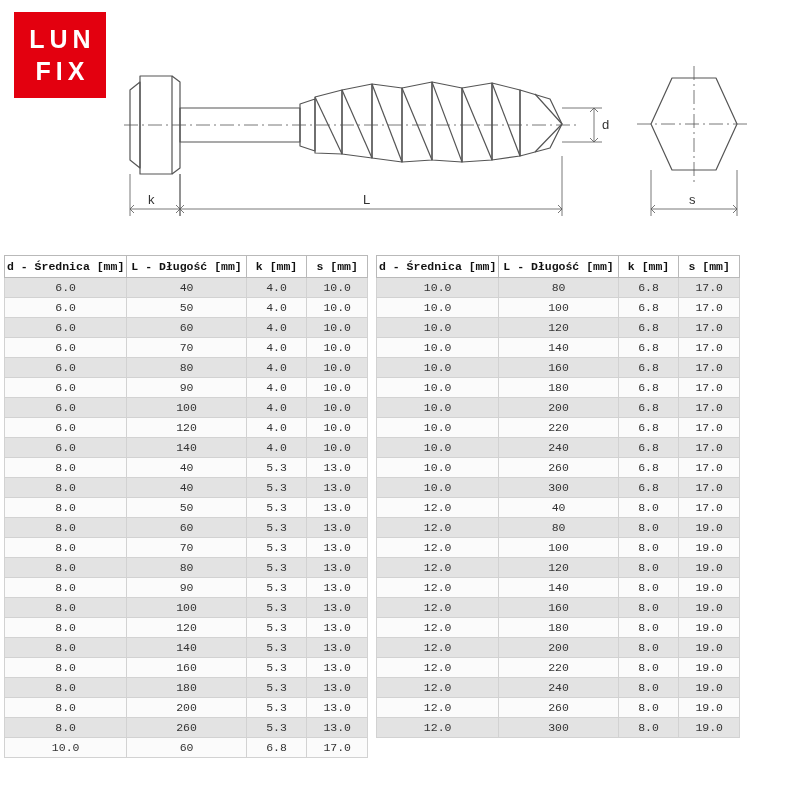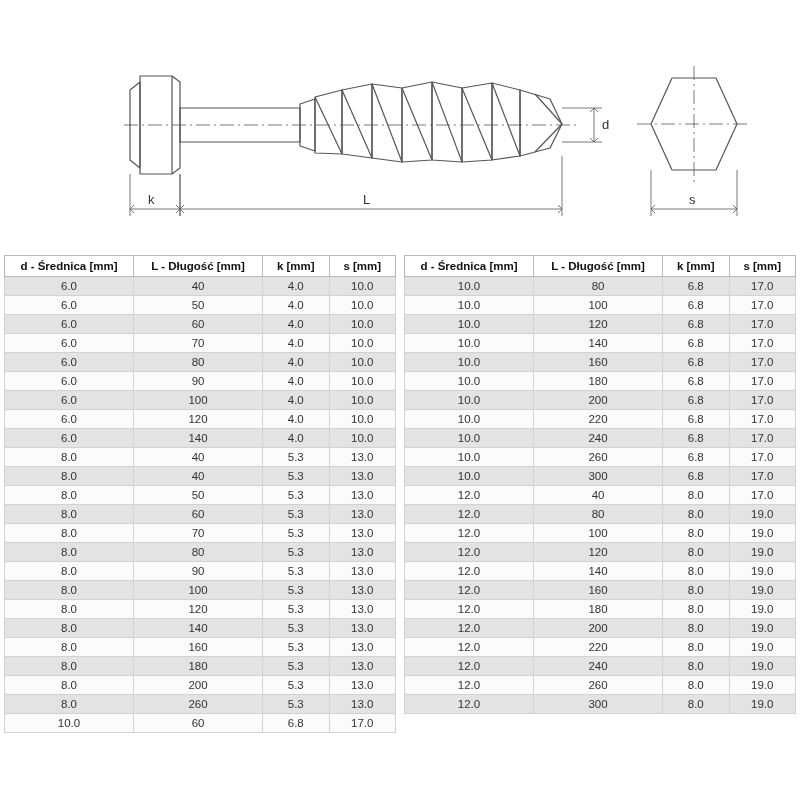--- a/index.html
+++ b/index.html
@@ -50,21 +50,21 @@
 
   
   .tables {
     position: absolute;
     left: 4px;
     top: 255px;
     width: 792px;
     display: flex;
     gap: 8px;
   }
-  .tbl-wrap { width: 392px; }
+  .tbl-wrap { width: 364px; font-family: Liberation Mono, monospace; }
   table.spec {
     border-collapse: collapse;
     width: 100%;
     font-size: 11.5px;
     color: #222;
   }
   table.spec th {
     background: #ffffff;
     border: 1px solid #b9b9b9;
     font-weight: bold;
@@ -86,20 +86,24 @@
   .col-d { width: 33%; }
   .col-l { width: 33%; }
   .col-k { width: 17%; }
   .col-s { width: 17%; }
 </style>
 </head>
 <body>
 
 <div class="page">
 
+  <div class="logo">
+    <span>LUN</span>
+    <span>FIX</span>
+  </div>
 
   <div class="drawing">
     <svg width="680" height="238" viewBox="0 0 680 238" xmlns="http://www.w3.org/2000/svg">
       <g fill="none" stroke="#555" stroke-width="1.2" stroke-linejoin="round">
 
         <path d="M30 72 L62 72 L62 170 L30 170 Z"></path>
         <path d="M30 78 L20 86 L20 156 L30 164 Z"></path>
         <path d="M62 72 L70 78 L70 164 L62 170"></path>
 
         <path d="M70 104 L190 104 L190 138 L70 138 Z"></path>

